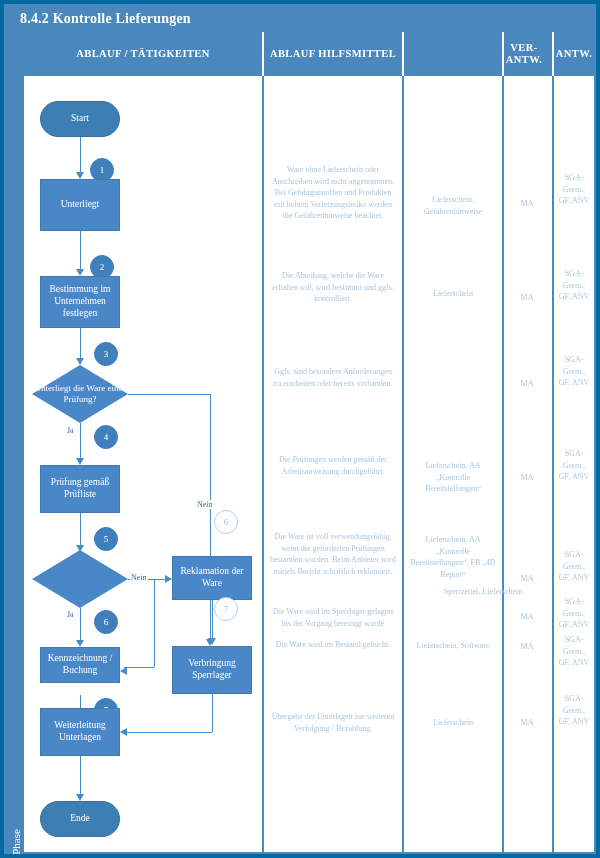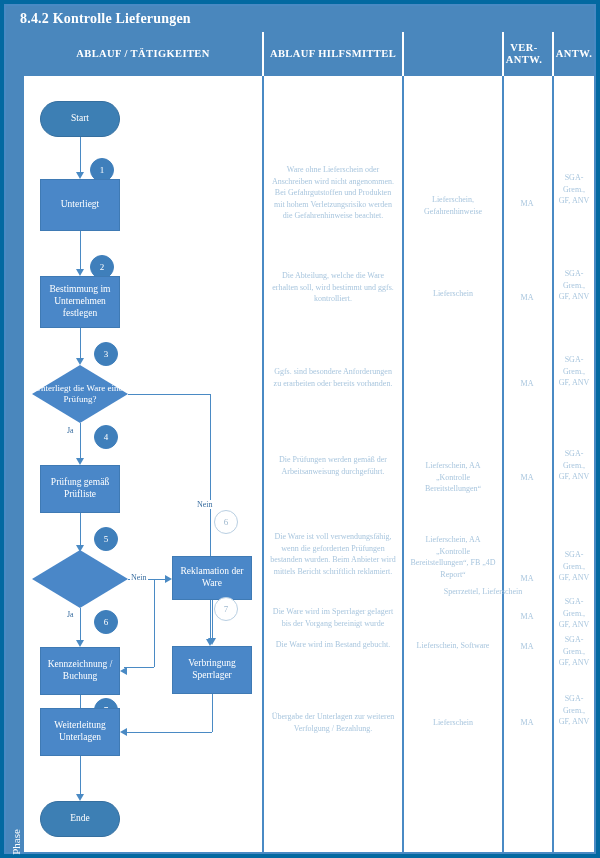--- a/index.html
+++ b/index.html
@@ -307,21 +307,21 @@
     <div class="conn h" style="left:104px;top:503px;width:39px;"></div>
     <div class="arrow-r" style="left:141px;top:499px;"></div>
     <div class="edge-label" style="left:106px;top:497px;">Nein</div>
 
     <div class="conn v" style="left:56px;top:532px;height:34px;"></div>
     <div class="arrow-d" style="left:52px;top:564px;"></div>
     <div class="edge-label" style="left:42px;top:534px;">Ja</div>
 
     <div class="badge filled" style="left:70px;top:534px;">6</div>
 
-    <div class="shape process" style="left:16px;top:571px;width:80px;height:48px;">Kennzeichnung / Buchung</div>
+    <div class="shape process" style="left:16px;top:571px;width:80px;height:36px;">Kennzeichnung / Buchung</div>
     <div class="arrow-l" style="left:96px;top:591px;"></div>
     <div class="conn v" style="left:56px;top:619px;height:51px;"></div>
     <div class="arrow-d" style="left:52px;top:666px;"></div>
 
     <div class="badge filled" style="left:70px;top:622px;">7</div>
 
     <div class="shape process" style="left:16px;top:632px;width:80px;height:48px;">Weiterleitung Unterlagen</div>
     <div class="conn v" style="left:56px;top:680px;height:42px;"></div>
     <div class="arrow-d" style="left:52px;top:718px;"></div>
 

